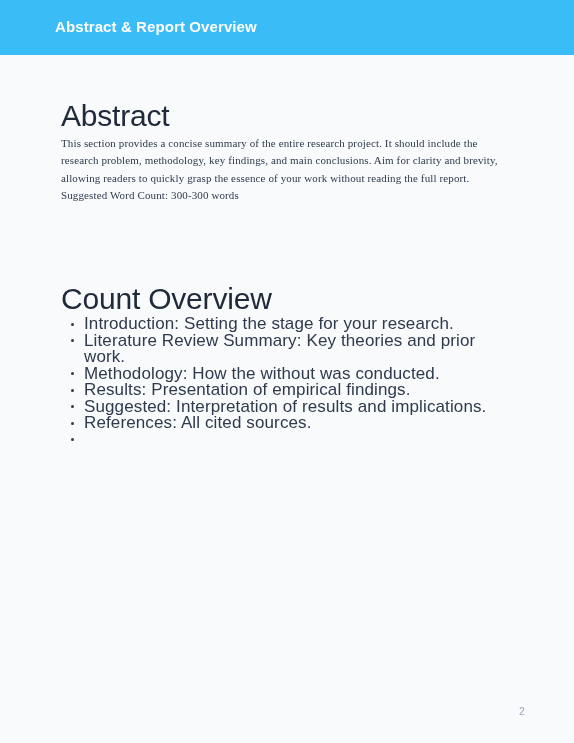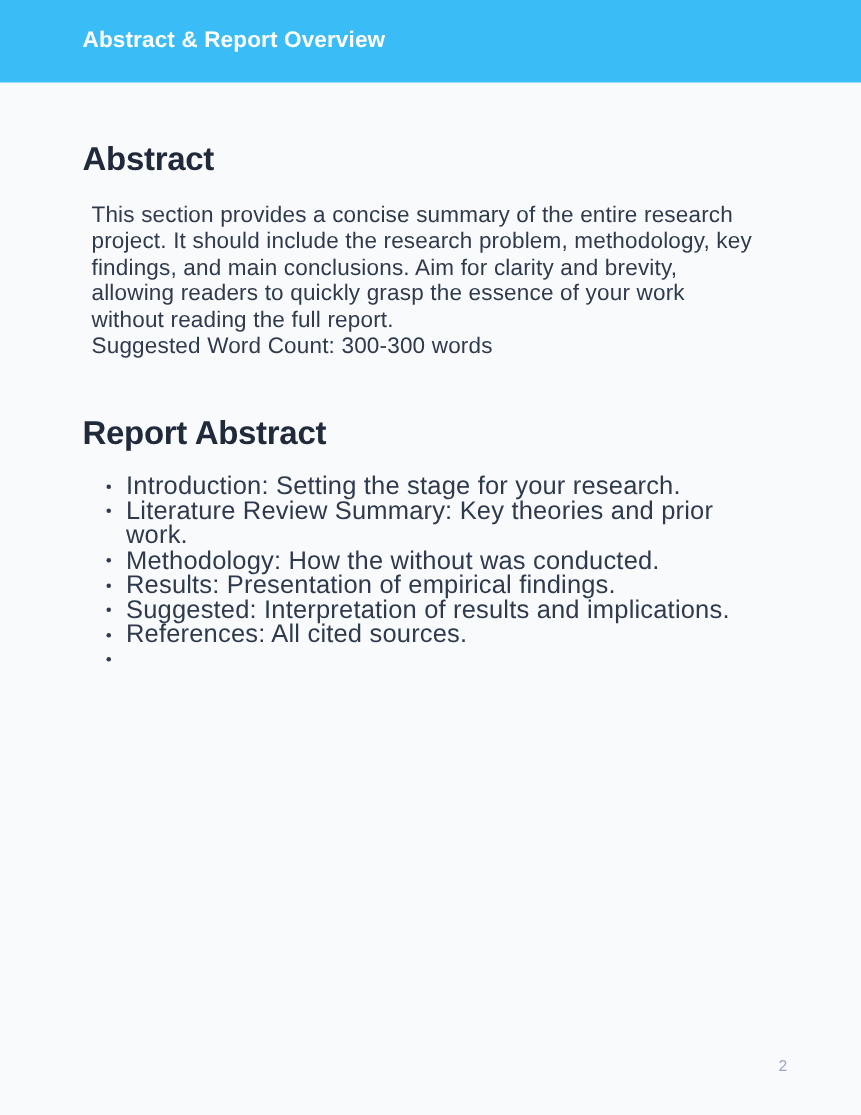--- a/index.html
+++ b/index.html
@@ -45,24 +45,24 @@
 
   
   .content {
     position: absolute;
     top: 55px;
     left: 0;
     width: 574px;
   }
 
   .section-heading {
-    margin: 0;
+    margin: 6px;
     padding: 0;
-    font-size: 22px;
-    font-weight: bold;
+    font-size: 30px;
+    font-weight: normal;
     color: #212a3b;
     letter-spacing: -0.2px;
   }
 
   .heading-abstract {
     position: absolute;
     left: 55px;
     top: 38px;
   }
 
@@ -70,24 +70,25 @@
     position: absolute;
     left: 55px;
     top: 221px;
   }
 
   .body-block {
     position: absolute;
     left: 61px;
     top: 80px;
     width: 447px;
-    font-size: 15px;
+    font-size: 11px;
     line-height: 17.4px;
     color: #2f3a4d;
     letter-spacing: 0.12px;
+    font-family: Liberation Serif, serif;
   }
   .body-block p {
     margin: 0;
     padding: 0;
   }
   .word-count {
     margin: 0;
     padding: 0;
   }
 
@@ -139,21 +140,21 @@
 
   <div class="content">
 
     <h1 class="section-heading heading-abstract">Abstract</h1>
 
     <div class="body-block">
       <p>This section provides a concise summary of the entire research project. It should include the research problem, methodology, key findings, and main conclusions. Aim for clarity and brevity, allowing readers to quickly grasp the essence of your work without reading the full report.</p>
       <p class="word-count">Suggested Word Count: 300-300 words</p>
     </div>
 
-    <h1 class="section-heading heading-overview">Report Abstract</h1>
+    <h1 class="section-heading heading-overview">Count Overview</h1>
 
     <ul class="overview-list">
       <li>
         <span class="bullet-dot"></span>
         <span>Introduction: Setting the stage for your research.</span>
       </li>
       <li>
         <span class="bullet-dot"></span>
         <span>Literature Review Summary: Key theories and prior work.</span>
       </li>

